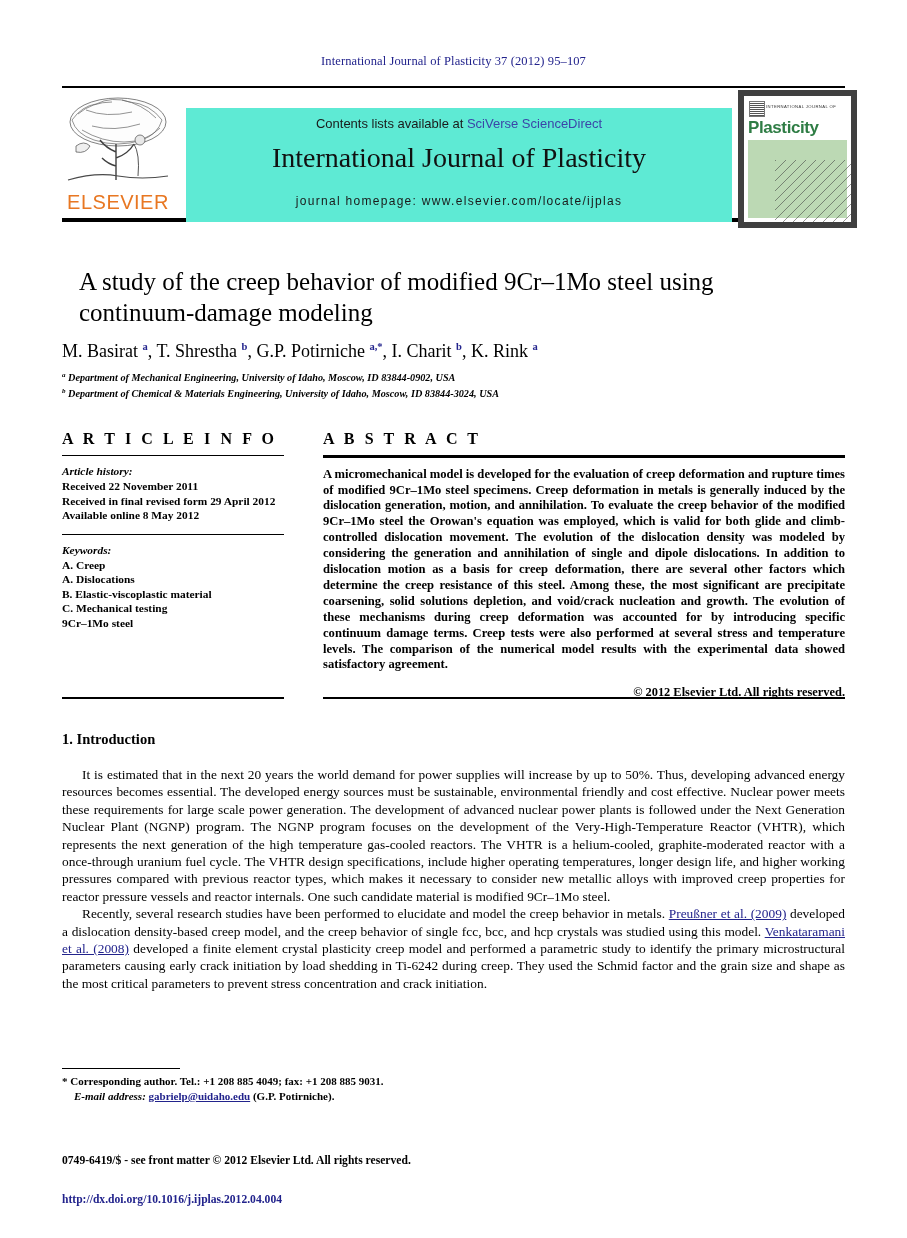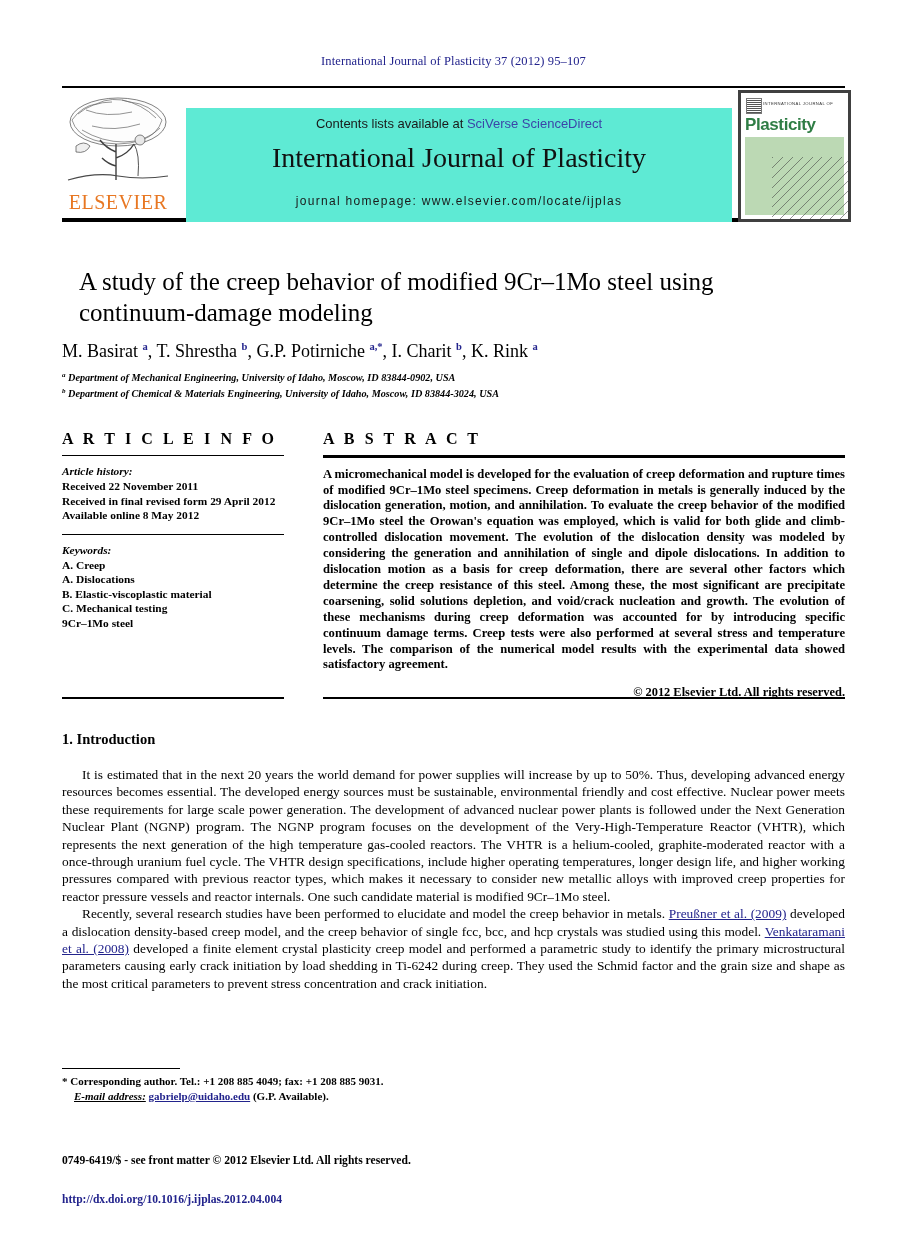--- a/index.html
+++ b/index.html
@@ -65,21 +65,21 @@
     top: 2px;
     width: 112px;
     height: 124px;
   }
   .elsevier-wordmark {
     position: absolute;
     left: 0;
     bottom: 2px;
     width: 112px;
     text-align: center;
-    font-family: Liberation Serif, serif;
+    font-family: Liberation Sans, sans-serif;
     font-size: 20px;
     letter-spacing: 0.5px;
     color: #E87722;
   }
 
   .journal-box {
     position: absolute;
     left: 124px;
     top: 6px;
     width: 546px;
@@ -118,21 +118,21 @@
     letter-spacing: 1.3px;
     color: #1a1a1a;
   }
 
   .cover-thumb {
     position: absolute;
     left: 676px;
     top: 0px;
     width: 107px;
     height: 126px;
-    border: 3px solid #404040;
+    border: 6px solid #404040;
     background: #ffffff;
     overflow: hidden;
   }
   .cover-ijp-top {
     position: absolute;
     left: 0; top: 0;
     width: 107px; height: 26px;
     background: #fff;
   }
   .cover-ijp-label {
@@ -338,21 +338,21 @@
   .footnote {
     position: absolute;
     left: 62px;
     top: 1074px;
     width: 500px;
     font-family: "Liberation Serif", serif;
     font-size: 11px;
     line-height: 15px;
     font-weight: bold;
   }
-  .footnote .it { font-style: italic; text-decoration: underline; }
+  .footnote .it { font-style: italic; }
   .issn-block {
     position: absolute;
     left: 62px;
     top: 1153px;
     width: 600px;
     font-family: "Liberation Serif", serif;
     font-size: 11.6px;
     line-height: 15px;
     font-weight: bold;
   }
@@ -463,21 +463,21 @@
 
   <div class="foot-rule"></div>
   <div class="footnote">
     <div>
       <span>*</span>
       <span>Corresponding author. Tel.: +1 208 885 4049; fax: +1 208 885 9031.</span>
     </div>
     <div style="padding-left:12px">
       <span class="it">E-mail address:</span>
       <span class="lnk">gabrielp@uidaho.edu</span>
-      <span>(G.P. Available).</span>
+      <span>(G.P. Potirniche).</span>
     </div>
   </div>
 
   <div class="issn-block">
     <div>0749-6419/$ - see front matter © 2012 Elsevier Ltd. All rights reserved.</div>
     <div class="doi">http://dx.doi.org/10.1016/j.ijplas.2012.04.004</div>
   </div>
 
 </div>
 

